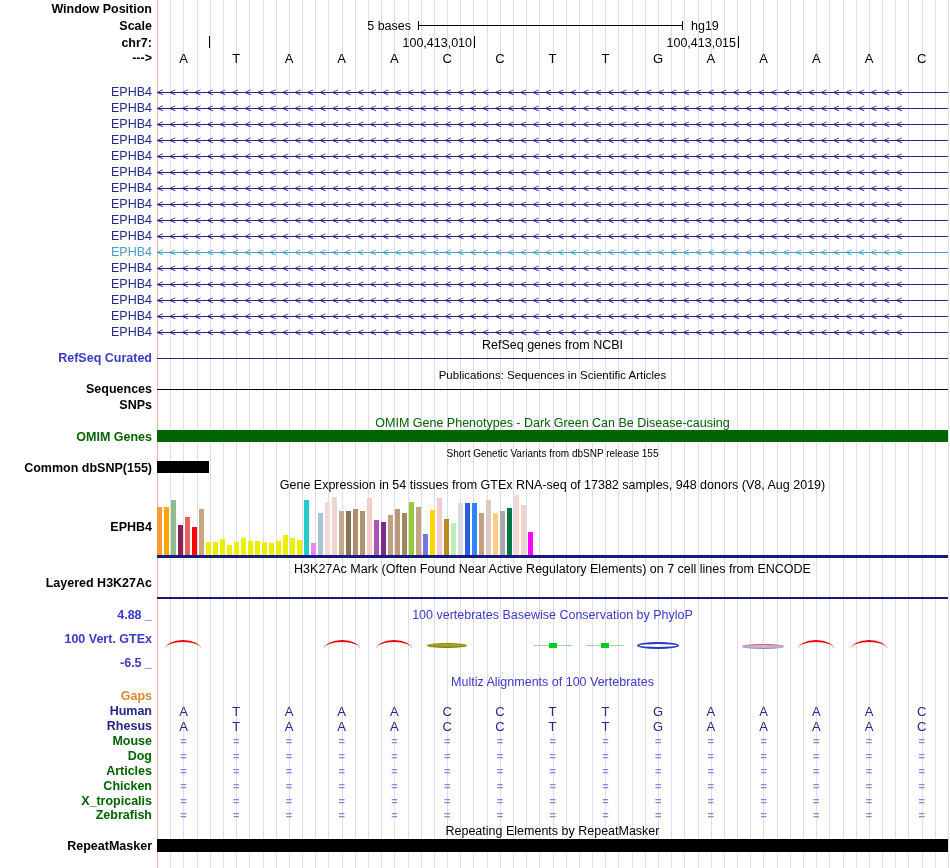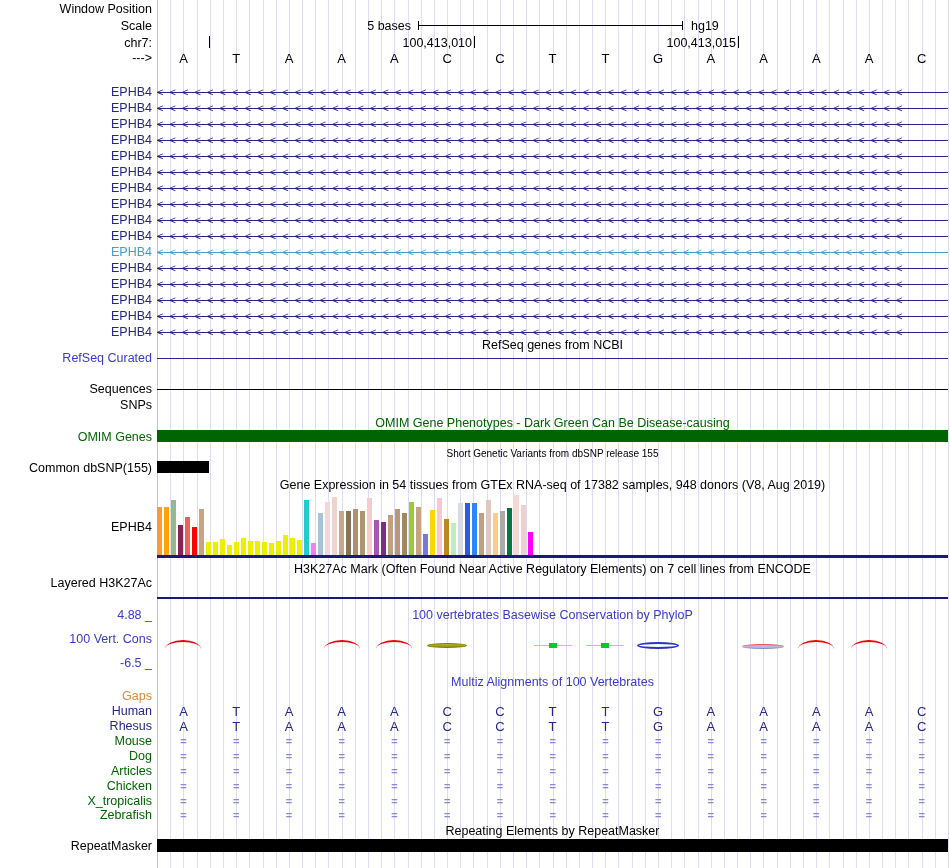--- a/index.html
+++ b/index.html
@@ -4,21 +4,21 @@
 <style>
   * { margin:0; padding:0; box-sizing:border-box; }
   html,body { background:#fff; }
   body { font-family:"Liberation Sans","DejaVu Sans",sans-serif; }
   #browser { position:relative; width:950px; height:868px; background:#fff; overflow:hidden; }
 
   .gridlines { position:absolute; top:0; left:0; width:950px; height:868px; z-index:0; }
   .gridline { position:absolute; top:0; bottom:0; width:1px; background:#dcdcf5; }
   .edge-line { position:absolute; top:0; bottom:0; left:157px; width:1px; background:#f5b0ac; }
 
-  .lbl { position:absolute; left:0; width:152px; text-align:right; font-size:12.5px; color:#000; white-space:nowrap; z-index:3; }
+  .lbl { position:absolute; left:0; width:152px; text-align:right; font-size:12.5px; color:#000; white-space:nowrap; z-index:3;font-weight:bold; }
   .ctitle { position:absolute; left:157px; width:791px; text-align:center; font-size:12.5px; color:#000; white-space:nowrap; z-index:2; }
   .small { font-size:10px; }
   .blue { color:#3a3ac8; }
   .navy { color:#26268b; }
   .teal { color:#44a0c8; }
   .dgreen { color:#006400; }
   .orange { color:#dd8833; }
 
   .tickv { position:absolute; width:1px; background:#000; z-index:3; }
   .coord { position:absolute; font-size:12.5px; text-align:right; white-space:nowrap; z-index:3; }
@@ -228,20 +228,21 @@
         <div class="gline"></div>
         <div class="chevrons">&lt;&lt;&lt;&lt;&lt;&lt;&lt;&lt;&lt;&lt;&lt;&lt;&lt;&lt;&lt;&lt;&lt;&lt;&lt;&lt;&lt;&lt;&lt;&lt;&lt;&lt;&lt;&lt;&lt;&lt;&lt;&lt;&lt;&lt;&lt;&lt;&lt;&lt;&lt;&lt;&lt;&lt;&lt;&lt;&lt;&lt;&lt;&lt;&lt;&lt;&lt;&lt;&lt;&lt;&lt;&lt;&lt;&lt;&lt;&lt;</div>
         <div class="glabel">EPHB4</div>
       </div>
     </div>
 
   <div class="ctitle" style="top:338px">RefSeq genes from NCBI</div>
   <div class="lbl blue" style="top:351px">RefSeq Curated</div>
   <div class="hline" style="top:358px; height:1px; background:#26268b"></div>
 
+  <div class="ctitle" style="top:369px; font-size:11.5px">Publications: Sequences in Scientific Articles</div>
   <div class="lbl" style="top:382px">Sequences</div>
   <div class="hline" style="top:389px; height:1px; background:#000"></div>
 
   <div class="lbl" style="top:398px">SNPs</div>
 
   <div class="ctitle dgreen" style="top:416px">OMIM Gene Phenotypes - Dark Green Can Be Disease-causing</div>
   <div class="lbl dgreen" style="top:430px">OMIM Genes</div>
   <div class="hline" style="top:430px; height:12px; background:#006400"></div>
 
   <div class="ctitle small" style="top:448px">Short Genetic Variants from dbSNP release 155</div>
@@ -307,21 +308,21 @@
       <div class="bar" style="left: 528px; top: 532px; height: 23px; background: rgb(255, 0, 255);"></div>
     </div>
   <div class="hline" style="top:555px; height:3px; background:#1a1a7e"></div>
 
   <div class="ctitle" style="top:562px">H3K27Ac Mark (Often Found Near Active Regulatory Elements) on 7 cell lines from ENCODE</div>
   <div class="lbl" style="top:576px">Layered H3K27Ac</div>
   <div class="hline" style="top:597px; height:2px; background:#1a1a7e"></div>
 
   <div class="lbl blue" style="top:608px">4.88 _</div>
   <div class="ctitle blue" style="top:608px">100 vertebrates Basewise Conservation by PhyloP</div>
-  <div class="lbl blue" style="top:632px">100 Vert. Cons</div>
+  <div class="lbl blue" style="top:632px">100 Vert. GTEx</div>
   <div id="phylop-glyphs">
       <div class="glyph red-hump" style="left: 165.4px; top: 640px;"></div>
       <div class="glyph red-hump" style="left: 323.6px; top: 640px;"></div>
       <div class="glyph red-hump" style="left: 376.3px; top: 640px;"></div>
       <div class="glyph olive-lens" style="left: 427px; top: 643px;"></div>
       <div class="glyph green-dash" style="left: 533.5px; top: 645px;">
         <div class="sq"></div>
       </div>
       <div class="glyph green-dash" style="left: 586.2px; top: 645px;">
         <div class="sq"></div>

